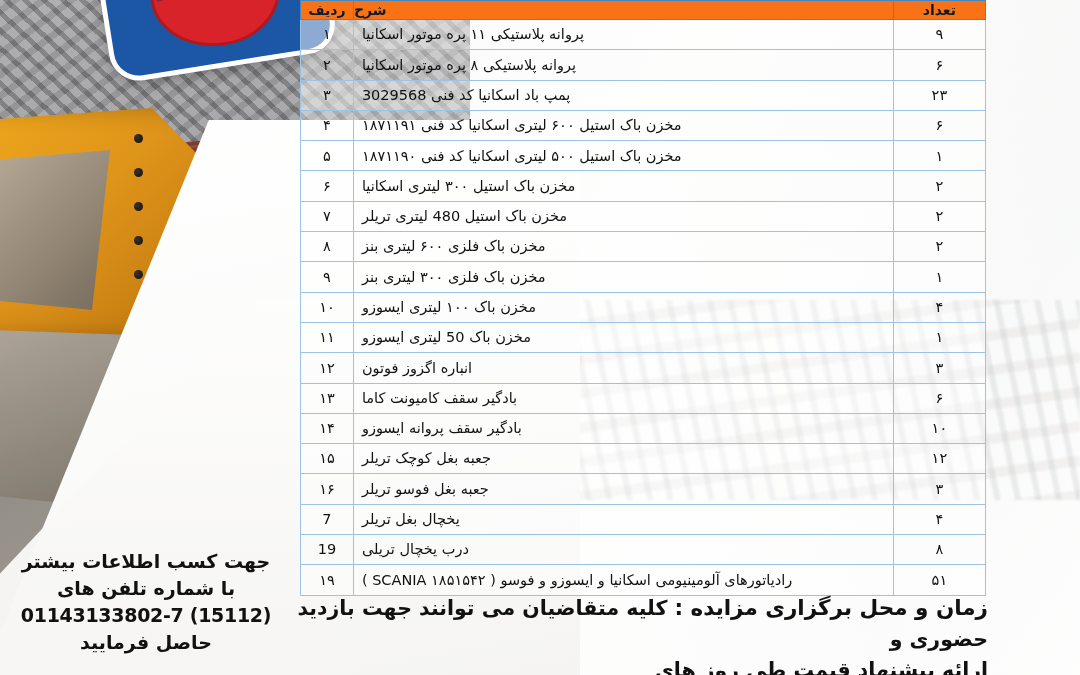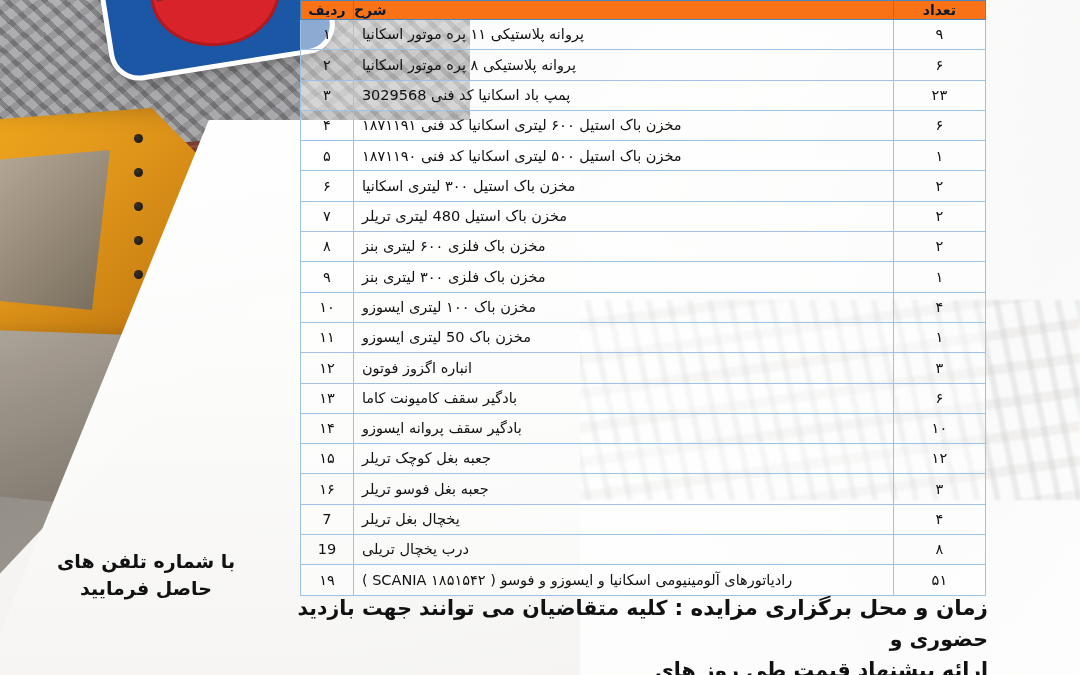--- a/index.html
+++ b/index.html
@@ -276,21 +276,23 @@
       </tr>
       <tr>
         <td class="col-qty">۵۱</td>
         <td class="col-desc">رادیاتورهای آلومینیومی اسکانیا و ایسوزو و فوسو ( SCANIA ۱۸۵۱۵۴۲ )</td>
         <td class="col-idx">۱۹</td>
       </tr>
     </tbody>
 </table>
 
 <div id="contact-block">
+  <div>جهت کسب اطلاعات بیشتر</div>
   <div>با شماره تلفن های</div>
+  <div class="ltr-num">01143133802-7 (15112)</div>
   <div>حاصل فرمایید</div>
 </div>
 
 <div id="auction-notice">
   <span class="lead">زمان و محل برگزاری مزایده :</span>
   <span>کلیه متقاضیان می توانند جهت بازدید حضوری و</span>
   <div>ارائه پیشنهاد قیمت طی روز های</div>
   
 </div>
 

